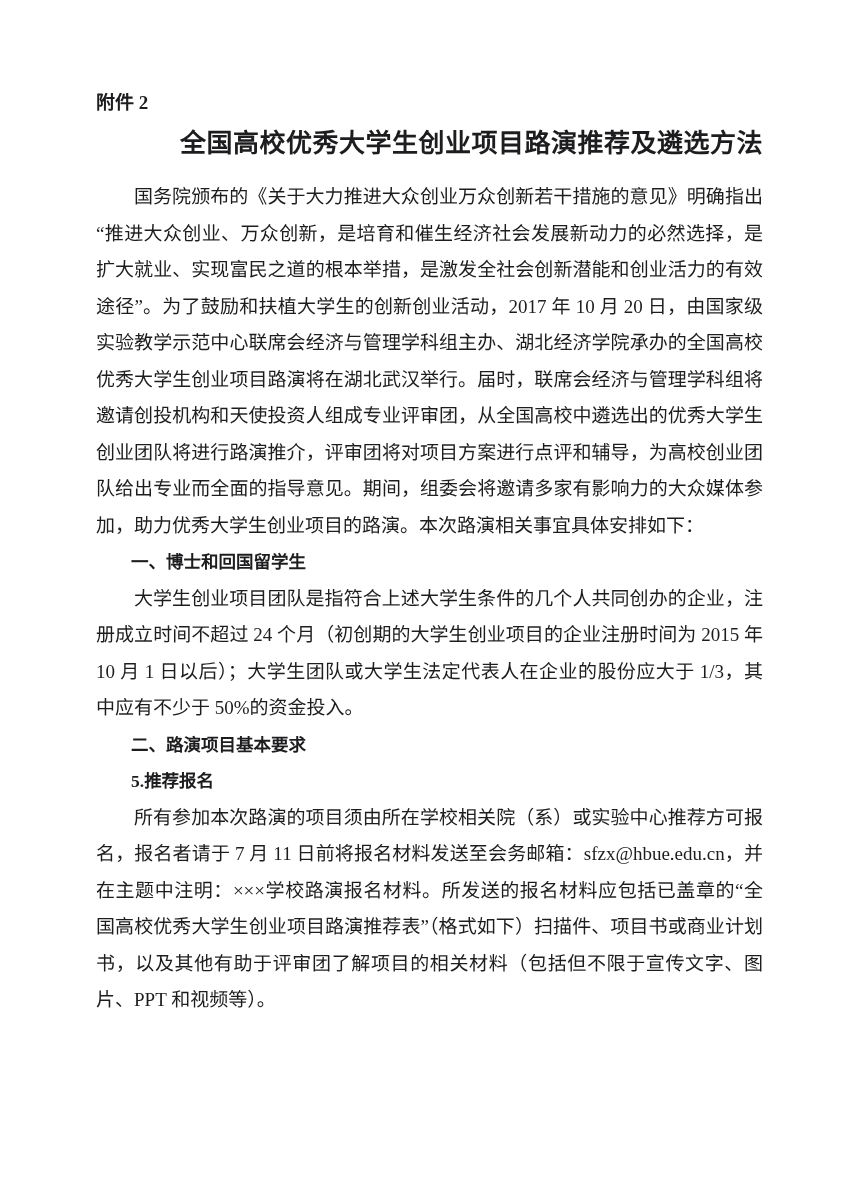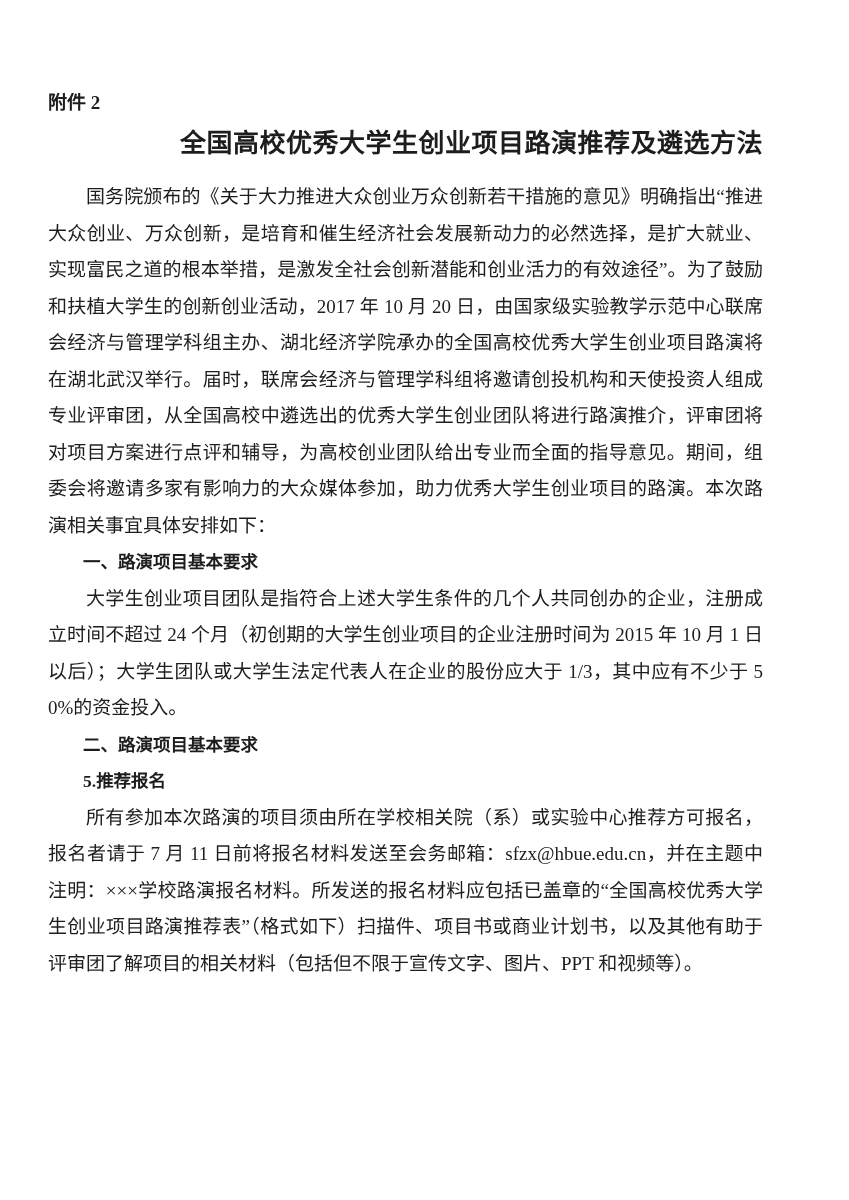--- a/index.html
+++ b/index.html
@@ -11,21 +11,21 @@
   body {
     width: 849px;
     height: 1200px;
     overflow: hidden;
   }
   .page {
     box-sizing: border-box;
     width: 849px;
     height: 1200px;
     background: #ffffff;
-    padding: 92px 86px 40px 48px;
+    padding: 92px 86px 40px 96px;
     color: #1d1d1f;
     font-family: "Liberation Serif", "DejaVu Serif", serif;
   }
   .attachment-label {
     margin: 0 0 13px 0;
     font-size: 19px;
     font-weight: bold;
     line-height: 22px;
   }
   .doc-title {
@@ -56,21 +56,21 @@
 <body>
 
 <div class="page">
 
   <p class="attachment-label">附件 2</p>
 
   <h1 class="doc-title">全国高校优秀大学生创业项目路演推荐及遴选方法</h1>
 
   <p class="para">国务院颁布的《关于大力推进大众创业万众创新若干措施的意见》明确指出“推进大众创业、万众创新，是培育和催生经济社会发展新动力的必然选择，是扩大就业、实现富民之道的根本举措，是激发全社会创新潜能和创业活力的有效途径”。为了鼓励和扶植大学生的创新创业活动，2017 年 10 月 20 日，由国家级实验教学示范中心联席会经济与管理学科组主办、湖北经济学院承办的全国高校优秀大学生创业项目路演将在湖北武汉举行。届时，联席会经济与管理学科组将邀请创投机构和天使投资人组成专业评审团，从全国高校中遴选出的优秀大学生创业团队将进行路演推介，评审团将对项目方案进行点评和辅导，为高校创业团队给出专业而全面的指导意见。期间，组委会将邀请多家有影响力的大众媒体参加，助力优秀大学生创业项目的路演。本次路演相关事宜具体安排如下：</p>
 
-  <h2 class="heading-1">一、路演项目基本要求</h2>
+  <h2 class="heading-1">一、博士和回国留学生</h2>
 
 
   <p class="para">大学生创业项目团队是指符合上述大学生条件的几个人共同创办的企业，注册成立时间不超过 24 个月（初创期的大学生创业项目的企业注册时间为 2015 年 10 月 1 日以后）；大学生团队或大学生法定代表人在企业的股份应大于 1/3，其中应有不少于 50%的资金投入。</p>
 
   <h2 class="heading-1">二、路演项目基本要求</h2>
 
   <h3 class="heading-2">5.推荐报名</h3>
 
   <p class="para">所有参加本次路演的项目须由所在学校相关院（系）或实验中心推荐方可报名，报名者请于 7 月 11 日前将报名材料发送至会务邮箱：sfzx@hbue.edu.cn，并在主题中注明：×××学校路演报名材料。所发送的报名材料应包括已盖章的“全国高校优秀大学生创业项目路演推荐表”（格式如下）扫描件、项目书或商业计划书，以及其他有助于评审团了解项目的相关材料（包括但不限于宣传文字、图片、PPT 和视频等）。</p>
 

